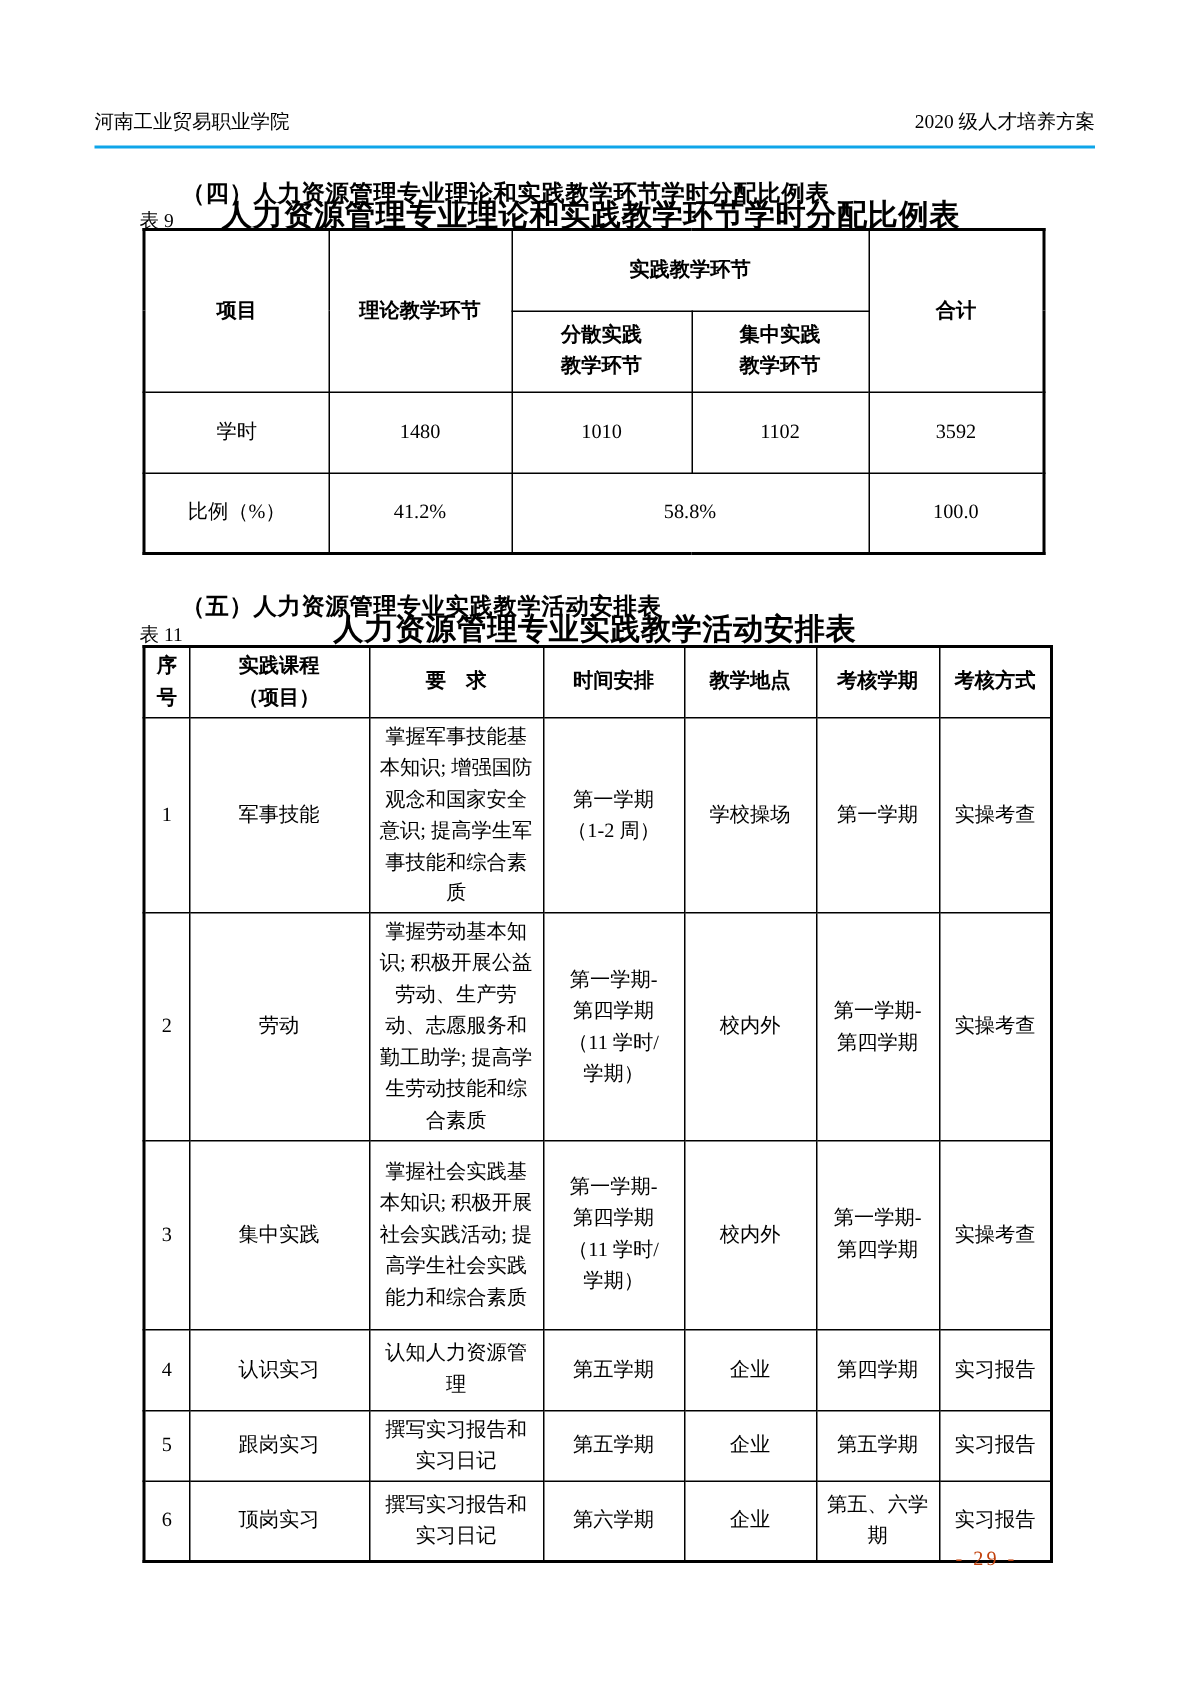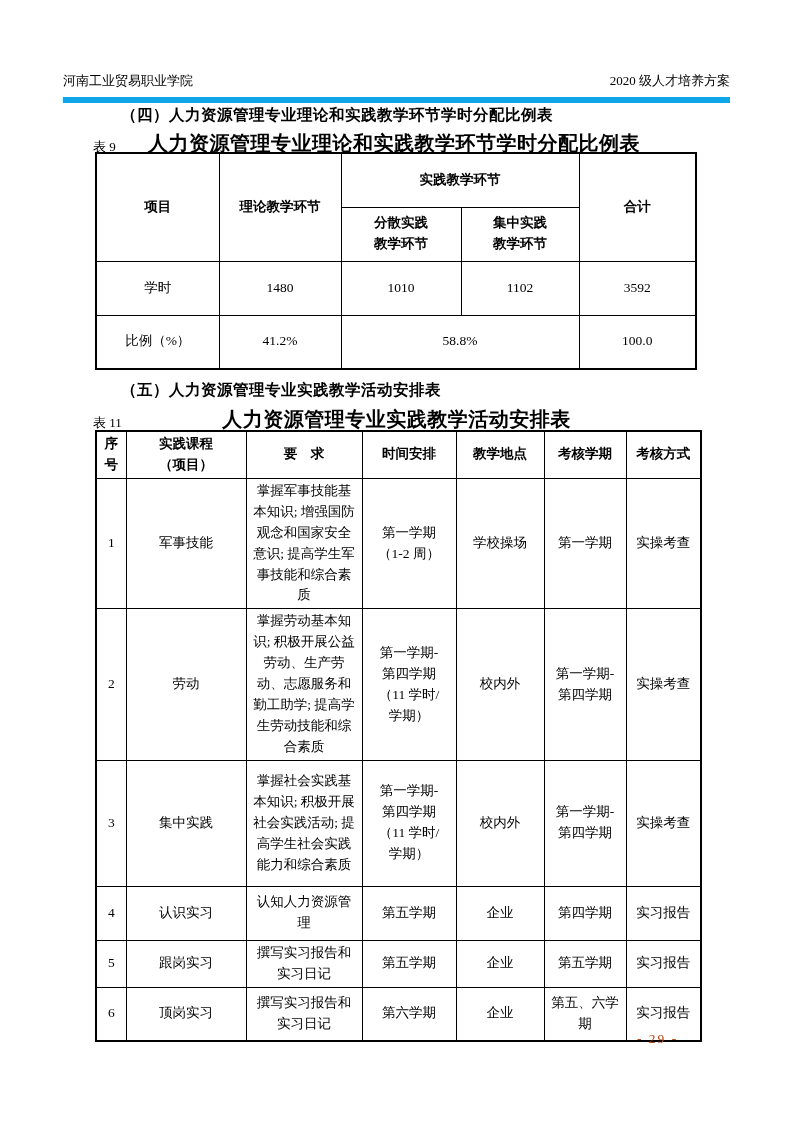--- a/index.html
+++ b/index.html
@@ -14,27 +14,28 @@
     overflow: hidden;
   }
   .pg-header {
     position: absolute;
     left: 63px; top: 72px;
     width: 667px;
     display: flex;
     justify-content: space-between;
     font-size: 13px;
     padding-bottom: 7px;
-    border-bottom: 6px solid #0ea5e9;
+    border-bottom: 2px solid #0ea5e9;
   }
   .heading {
     position: absolute;
     font-weight: bold;
     font-size: 15.5px;
     letter-spacing: 0.5px;
+    margin-top: 14px;
   }
   .h4pos { left: 121px; top: 105px; }
   .h5pos { left: 121px; top: 380px; }
   .caption { position: absolute; text-align: center; }
   .cap9pos  { left: 93px; top: 130px; width: 602px; }
   .cap10pos { left: 93px; top: 406px; width: 607px; }
   .cap-label { position: absolute; left: 0; bottom: 1px; font-size: 13px; font-weight: normal; }
   .cap-title { font-weight: bold; font-size: 20px; letter-spacing: 0.5px; }
   table.tbl {
     position: absolute;

